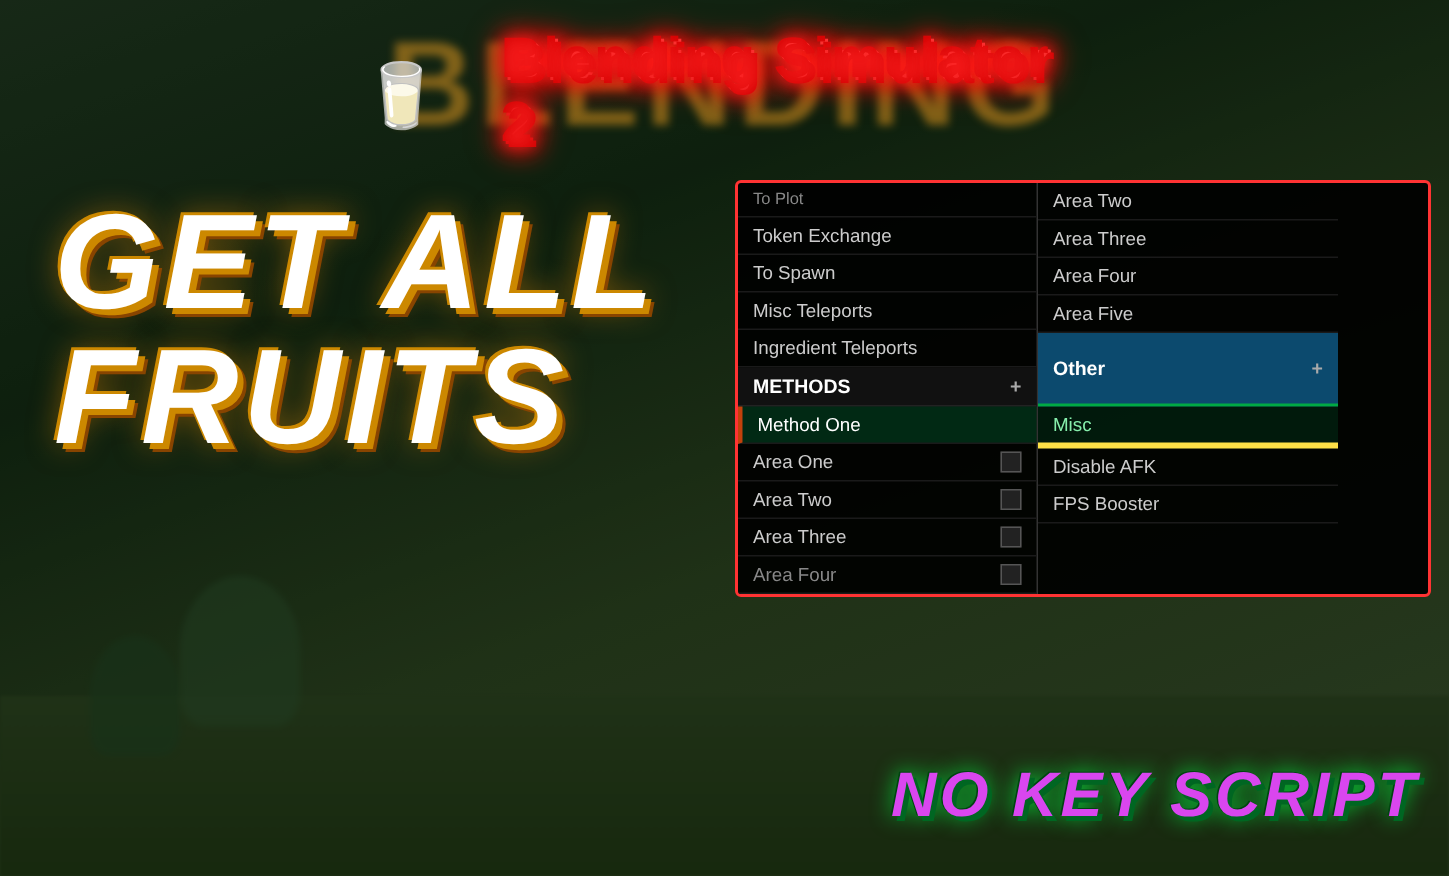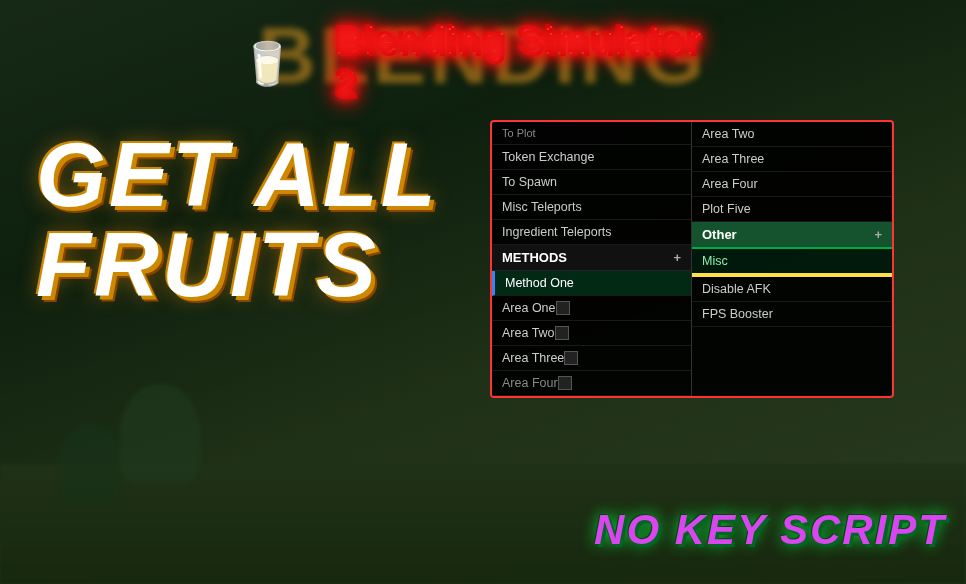--- a/index.html
+++ b/index.html
@@ -145,21 +145,21 @@
         0 0 15px #00ff44;
       letter-spacing: 2px;
       font-style: italic;
     }
 
     
     .menu-panel {
       position: absolute;
       top: 120px;
       left: 490px;
-      width: 404px;
+      width: 464px;
       background: rgba(0,0,0,0.92);
       border: 2px solid #ff3333;
       border-radius: 4px;
       z-index: 20;
       overflow: hidden;
     }
 
     .menu-col-left {
       flex: 0 0 200px;
       border-right: 1px solid #333;
@@ -178,20 +178,21 @@
     }
 
     .menu-item-small.dimmed {
       color: #888;
       font-size: 11px;
     }
 
     .checkbox-item {
       display: flex;
       align-items: center;
+      justify-content: space-between;
       padding: 5px 10px;
       font-size: 12.5px;
       color: #cccccc;
       border-bottom: 1px solid #1a1a1a;
     }
 
     .checkbox {
       width: 14px;
       height: 14px;
       border: 1px solid #555;
@@ -241,21 +242,21 @@
       </div>
       <div class="menu-item-small">
         <span>Ingredient Teleports</span>
       </div>
 
       <div style="padding:5px 10px; font-size:13px; font-weight:bold; color:white; background:#111; border-bottom:1px solid #222; display:flex; justify-content:space-between;">
         <span>METHODS</span>
         <span style="color:#aaa;">+</span>
       </div>
 
-      <div style="padding:5px 10px; font-size:12.5px; color:white; background:rgba(0,80,40,0.5); border-bottom:1px solid #1a1a1a; border-left:3px solid #3b82f6;">
+      <div style="padding:5px 10px; font-size:12.5px; color:white; background:rgba(0,80,40,0.5); border-bottom:1px solid #1a1a1a; border-left:3px solid #c2410c;">
         <span>Method One</span>
       </div>
 
       <div class="checkbox-item">
         <span>Area One</span>
         <div class="checkbox"></div>
       </div>
 
       <div class="checkbox-item">
         <span>Area Two</span>
@@ -279,24 +280,24 @@
       <div class="menu-item-small">
         <span>Area Two</span>
       </div>
       <div class="menu-item-small">
         <span>Area Three</span>
       </div>
       <div class="menu-item-small">
         <span>Area Four</span>
       </div>
       <div class="menu-item-small">
-        <span>Plot Five</span>
-      </div>
-
-      <div style="padding:5px 10px; font-size:13px; font-weight:bold; color:white; background:#14532d; border-bottom:2px solid #00aa44; display:flex; justify-content:space-between;">
+        <span>Area Five</span>
+      </div>
+
+      <div style="padding:16px 10px; font-size:13px; font-weight:bold; color:white; background:#0c4a6e; border-bottom:2px solid #00aa44; display:flex; justify-content:space-between;">
         <span>Other</span>
         <span style="color:#aaa;">+</span>
       </div>
 
       <div style="padding:5px 10px; font-size:12.5px; color:#86efac; background:rgba(0,60,30,0.4); border-bottom:4px solid #fde047;">
         <span>Misc</span>
       </div>
 
       <div class="menu-item-small">
         <span>Disable AFK</span>

